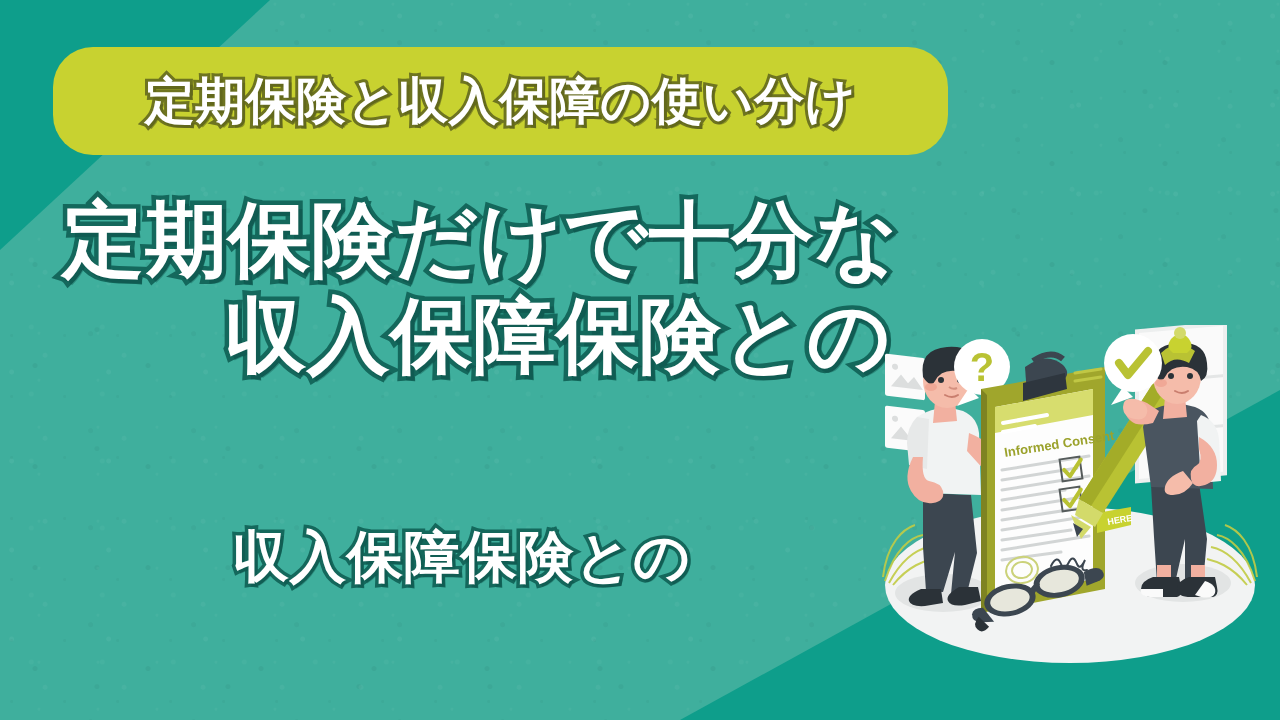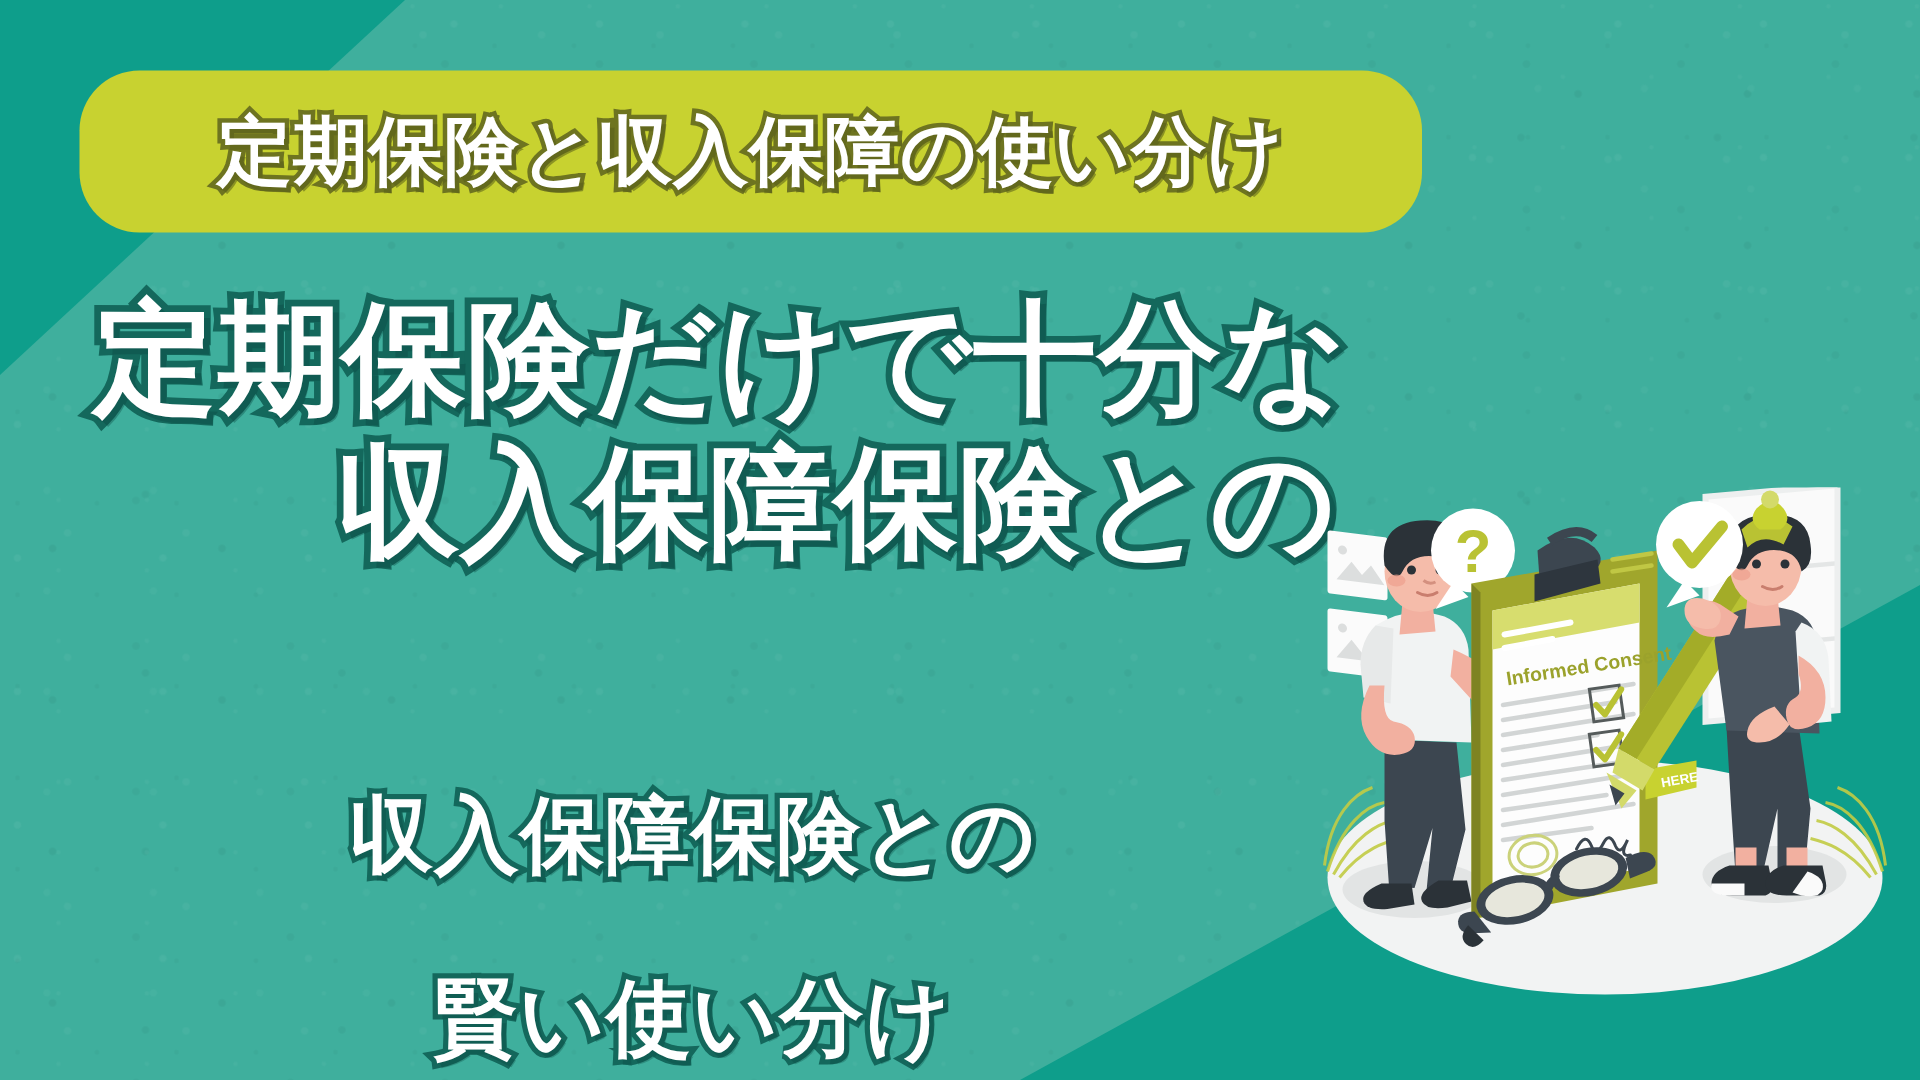--- a/index.html
+++ b/index.html
@@ -101,21 +101,20 @@
     <span class="badge-text">定期保険と収入保障の使い分け</span>
   </div>
 
   <div class="headline">
     <span class="headline-line">定期保険だけで十分な</span>
     <span class="headline-line">収入保障保険との</span>
   </div>
 
   <div class="subheadline">
     <span class="subheadline-line">収入保障保険との</span>
-    <span class="subheadline-line">賢い使い分け</span>
   </div>
 
   <div class="illustration">
     <svg viewBox="0 0 410 340" xmlns="http://www.w3.org/2000/svg">
       <defs>
         <clipPath id="floorClip">
             <ellipse cx="205" cy="260" rx="185" ry="78"></ellipse>
           </clipPath>
       </defs>
 

